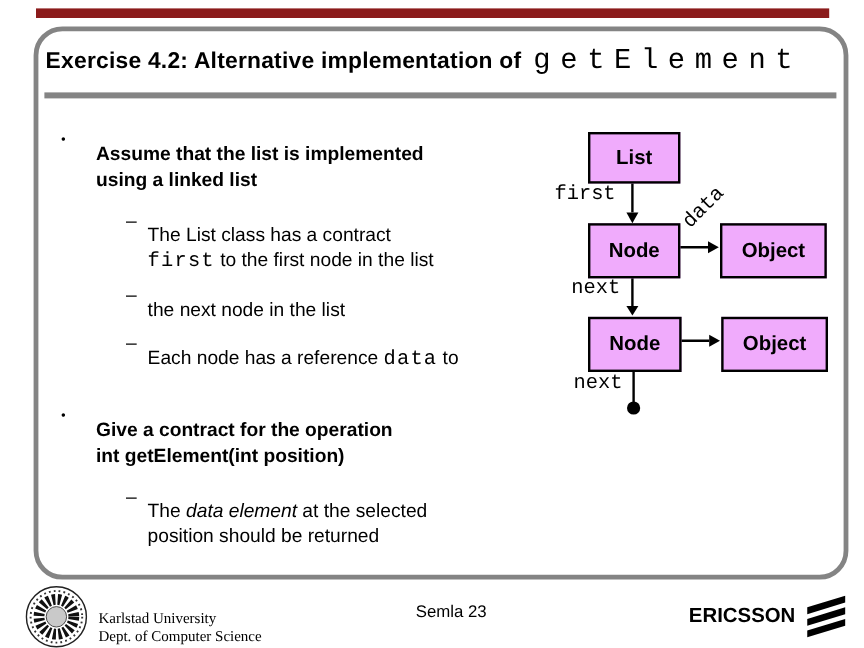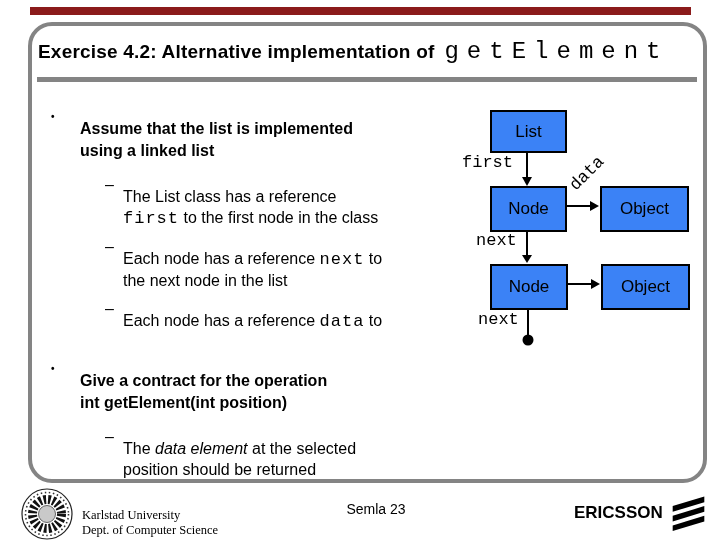--- a/index.html
+++ b/index.html
@@ -30,22 +30,22 @@
   .lvl1 .marker{display:inline-block;width:32px;text-indent:3px;font-size:10px;line-height:22px;}
   .lvl2{font-size:16px;line-height:21px;margin-bottom:7px;padding-left:57px;}
   .lvl2 .marker{display:inline-block;width:18px;font-size:16px;}
   .gap{margin-top:26px;}
   .b{font-weight:bold;}
   .i{font-style:italic;}
   .m{font-family:"Liberation Mono",monospace;font-size:17px;letter-spacing:1px;}
 
   
   #diagram-svg{position:absolute;left:0;top:0;width:720px;height:540px;pointer-events:none;}
-  .dbox{position:absolute;border:2px solid #000;background:#3b82f6;display:flex;align-items:center;justify-content:center;
-        font-weight:normal;font-size:17px;}
+  .dbox{position:absolute;border:2px solid #000;background:#f0abfc;display:flex;align-items:center;justify-content:center;
+        font-weight:bold;font-size:17px;}
   .box-list{left:490px;top:110px;width:73px;height:39px;}
   .box-node1{left:490px;top:186px;width:73px;height:42px;}
   .box-obj1{left:600px;top:186px;width:85px;height:42px;}
   .box-node2{left:490px;top:264px;width:74px;height:42px;}
   .box-obj2{left:601px;top:264px;width:85px;height:42px;}
   .dlabel{position:absolute;font-family:"Liberation Mono",monospace;font-size:17px;}
   .lab-first{left:462px;top:153px;}
   .lab-data{left:558px;top:164px;width:58px;text-align:center;transform:rotate(-45deg);}
   .lab-next1{left:476px;top:231px;}
   .lab-next2{left:478px;top:310px;}
@@ -79,28 +79,27 @@
       <div class="bullet-item lvl1">
         <span class="marker">•</span>
         <div class="btext">
           <div class="bline"><span class="b">Assume that the list is implemented</span></div>
           <div class="bline"><span class="b">using a linked list</span></div>
         </div>
       </div>
       <div class="bullet-item lvl2">
         <span class="marker">–</span>
         <div class="btext">
-          <div class="bline"><span>The List class has a reference</span></div>
-          <div class="bline"><span class="m">first</span><span> to the first node in the class</span></div>
+          <div class="bline"><span>The List class has a contract</span></div>
+          <div class="bline"><span class="m">first</span><span> to the first node in the list</span></div>
         </div>
       </div>
       <div class="bullet-item lvl2">
         <span class="marker">–</span>
         <div class="btext">
-          <div class="bline"><span>Each node has a reference </span><span class="m">next</span><span> to</span></div>
           <div class="bline"><span>the next node in the list</span></div>
         </div>
       </div>
       <div class="bullet-item lvl2">
         <span class="marker">–</span>
         <div class="btext">
           <div class="bline"><span>Each node has a reference </span><span class="m">data</span><span> to</span></div>
         </div>
       </div>
       <div class="bullet-item lvl1 gap">

